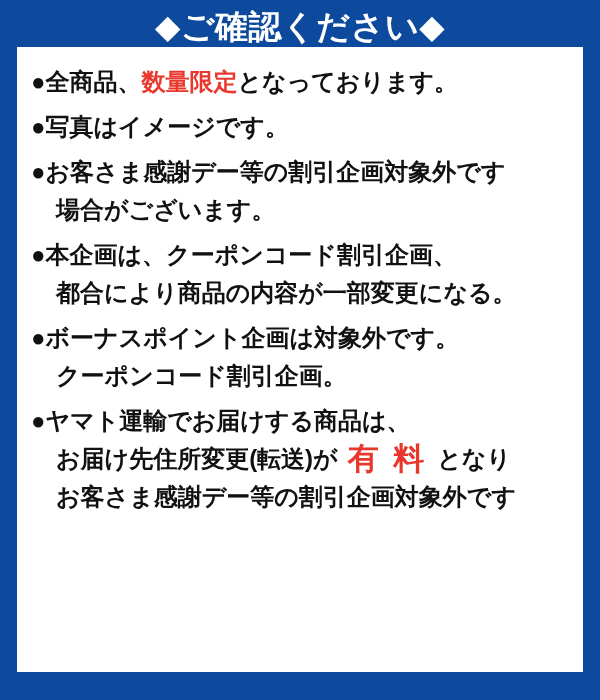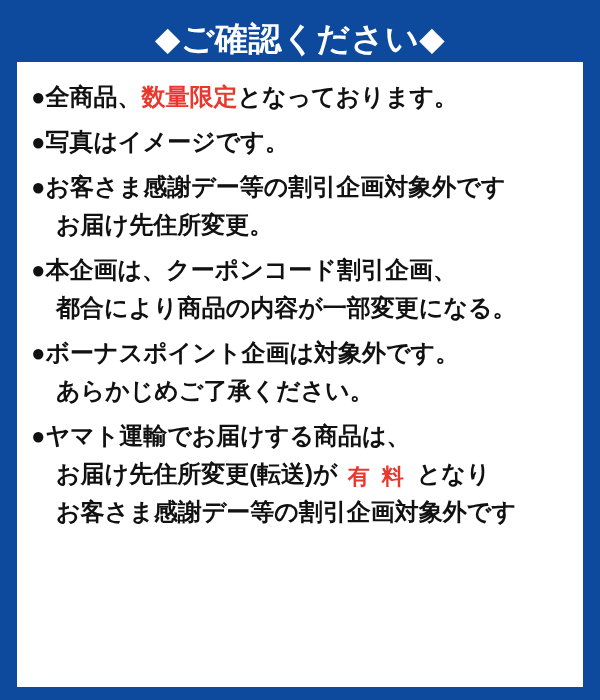--- a/index.html
+++ b/index.html
@@ -16,65 +16,65 @@
     background: var(--blue);
   }
   .canvas {
     position: relative;
     width: 600px; height: 700px;
     background: var(--blue);
     overflow: hidden;
   }
   .header {
     position: absolute;
-    top: 12px; left: 0; right: 0;
+    top: 0; left: 0; right: 0;
     height: 55px;
     display: flex; align-items: center; justify-content: center;
     color: var(--white);
     font-size: 33px;
     font-weight: bold;
     letter-spacing: 0.5px;
     white-space: nowrap;
   }
   .panel {
     position: absolute;
-    left: 17px; top: 62px;
+    left: 17px; top: 47px;
     width: 566px; height: 625px;
     background: var(--white);
     padding: 16px 10px 0 14px;
   }
   .notice {
     margin: 0 0 7px 0;
     color: var(--black);
     font-size: 24px;
     font-weight: bold;
     line-height: 38px;
     padding-left: 25px;
     text-indent: -25px;
     white-space: nowrap;
   }
   .notice .seg { white-space: nowrap; }
   .notice .red { color: var(--red); }
   .notice .big {
-    font-size: 22px;
+    font-size: 31px;
     letter-spacing: 3px;
     margin: 0 10px;
     line-height: 1;
     vertical-align: -2px;
   }
   .bullet { display: inline; }
 </style>
 </head>
 <body>
 
 <div class="canvas">
   <div class="header">◆ご確認ください◆</div>
   <div class="panel">
     <div id="notices">
         <p class="notice"><span class="bullet">●</span><span class="seg">全商品、</span><span class="seg red">数量限定</span><span class="seg">となっております。</span></p>
         <p class="notice"><span class="bullet">●</span><span class="seg">写真はイメージです。</span></p>
-        <p class="notice"><span class="bullet">●</span><span class="seg">お客さま感謝デー等の割引企画対象外です</span><br><span class="seg">お届け先住所変更。</span></p>
+        <p class="notice"><span class="bullet">●</span><span class="seg">お客さま感謝デー等の割引企画対象外です</span><br><span class="seg">場合がございます。</span></p>
         <p class="notice"><span class="bullet">●</span><span class="seg">本企画は、クーポンコード割引企画、</span><br><span class="seg">都合により商品の内容が一部変更になる。</span></p>
-        <p class="notice"><span class="bullet">●</span><span class="seg">ボーナスポイント企画は対象外です。</span><br><span class="seg">あらかじめご了承ください。</span></p>
+        <p class="notice"><span class="bullet">●</span><span class="seg">ボーナスポイント企画は対象外です。</span><br><span class="seg">クーポンコード割引企画。</span></p>
         <p class="notice"><span class="bullet">●</span><span class="seg">ヤマト運輸でお届けする商品は、</span><br><span class="seg">お届け先住所変更(転送)が</span><span class="seg red big">有 料</span><span class="seg">となり</span><br><span class="seg">お客さま感謝デー等の割引企画対象外です</span><br></p>
       </div>
   </div>
 </div>
 
 </body></html>

